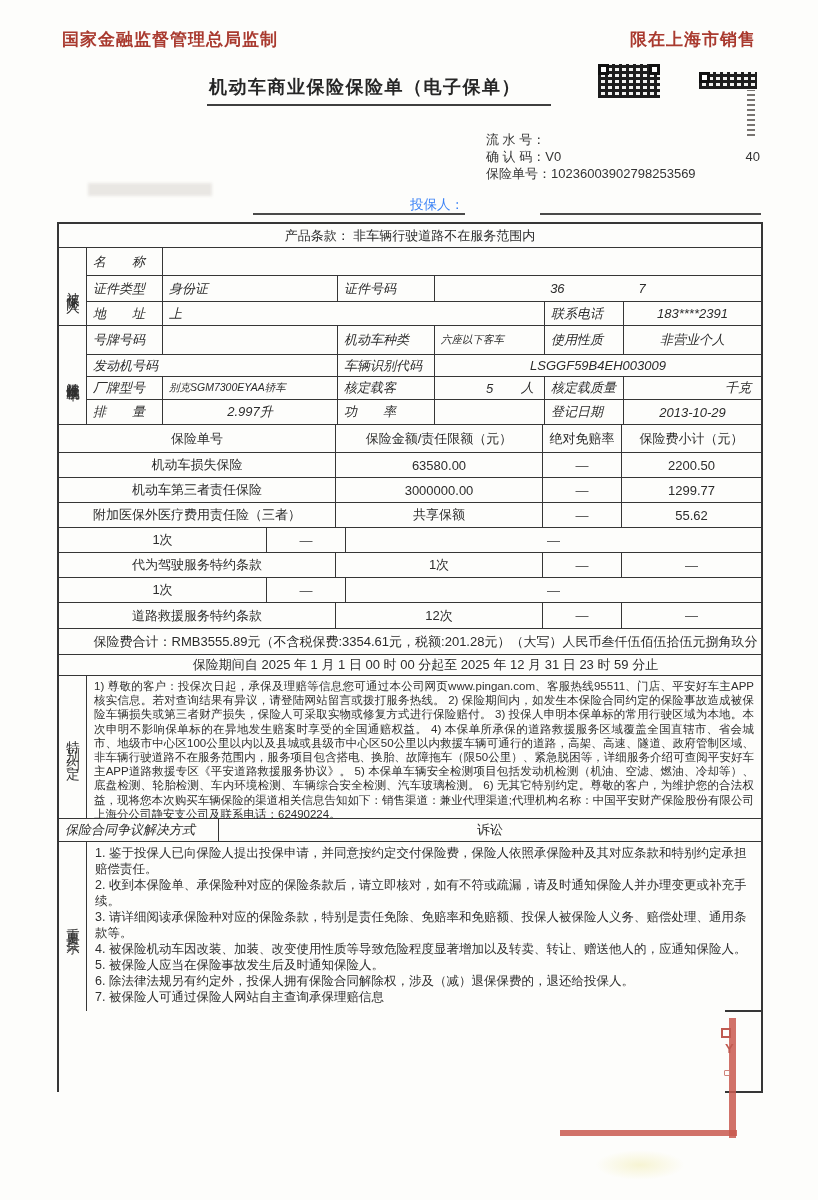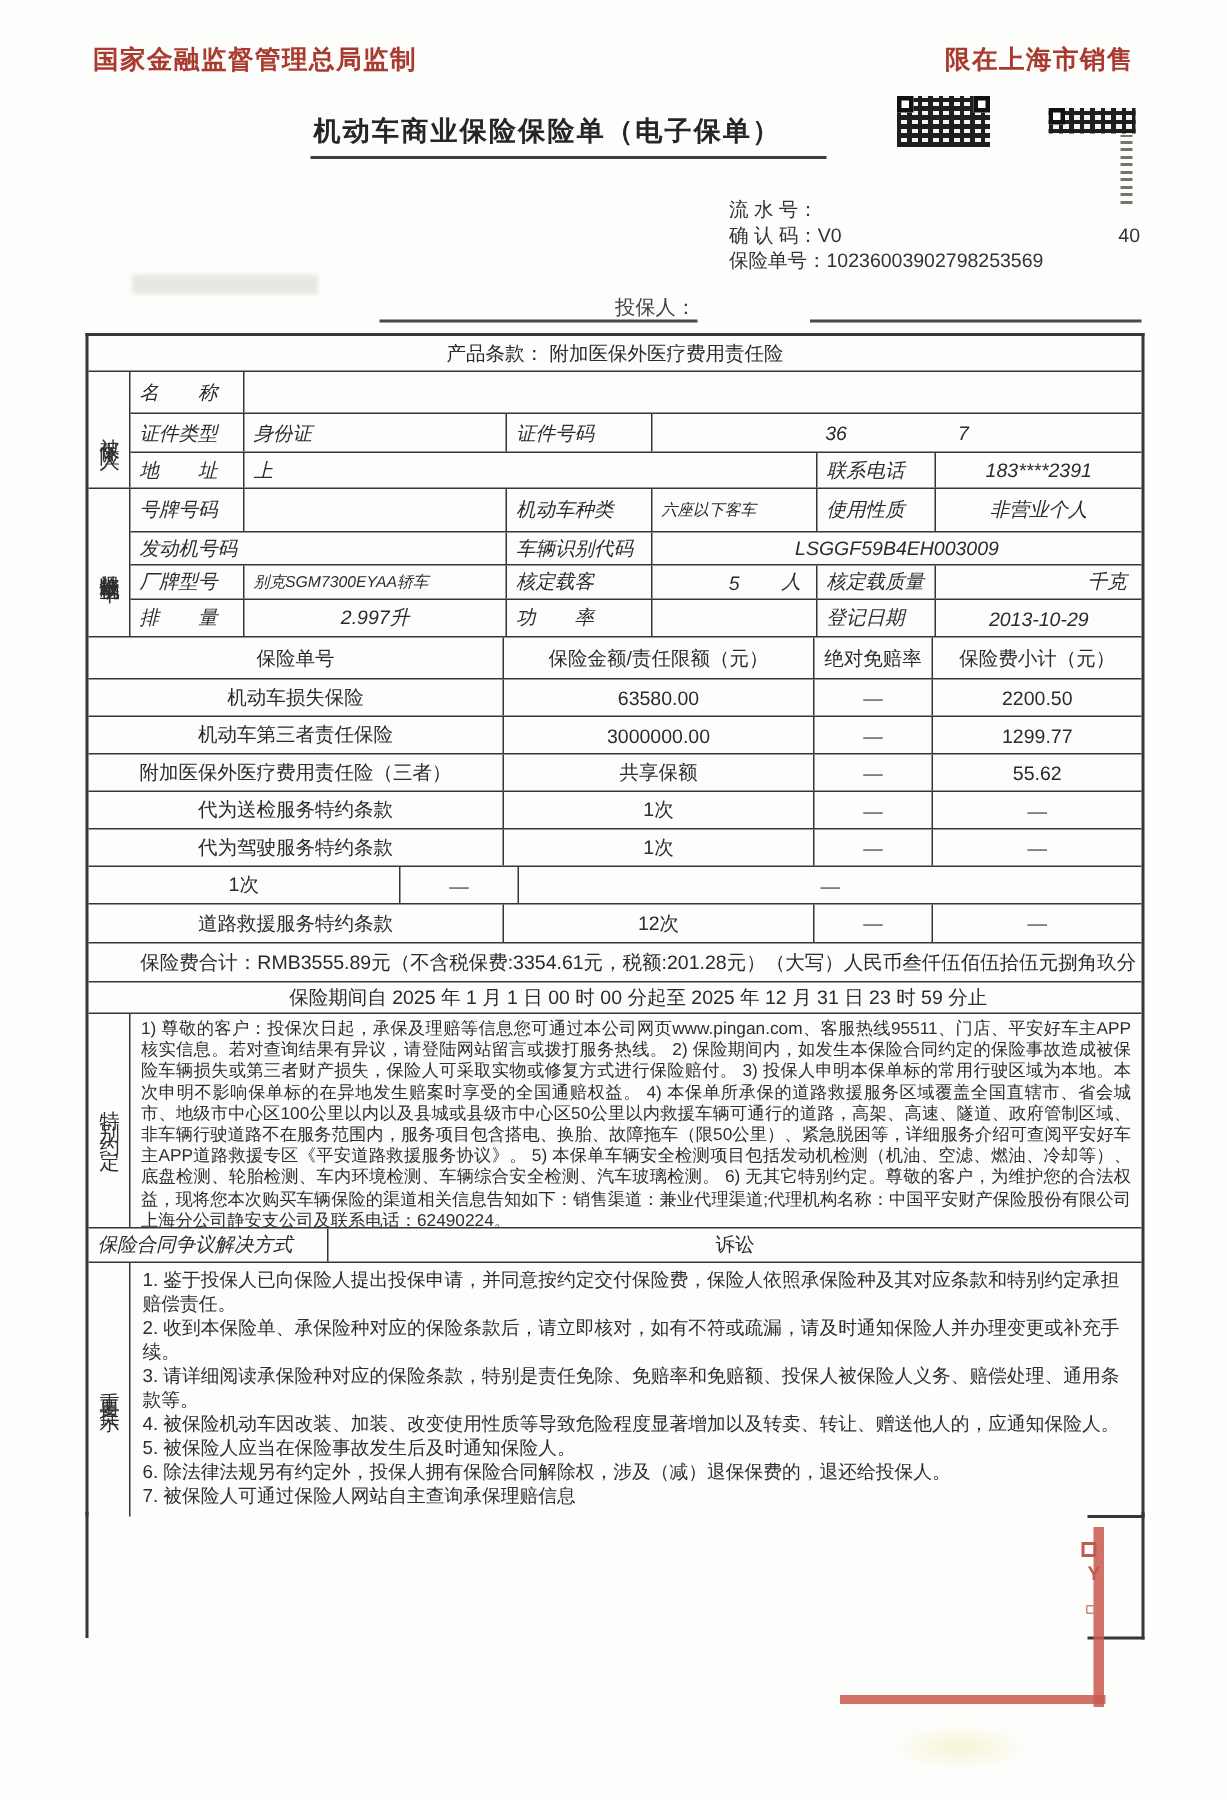--- a/index.html
+++ b/index.html
@@ -18,21 +18,21 @@
   .qr2{left:699px;top:72px;width:58px;height:17px;}
   .qr .f{position:absolute;width:11px;height:11px;border:3px solid #111;background:#fff;box-sizing:border-box;}
   .f-tl{left:0;top:0;} .f-tr{right:0;top:0;}
   .qr-strip{position:absolute;left:747px;top:90px;width:8px;height:46px;
       background:repeating-linear-gradient(0deg,#57524e 0 2px,transparent 2px 5px);opacity:.8;}
   
   .serial{position:absolute;left:486px;top:131px;width:274px;font-size:13px;line-height:17px;color:#333;}
   .serial .row{display:flex;}
   .serial .sp{flex:1;}
   
-  .applicant{position:absolute;left:410px;top:196px;font-size:13.5px;color:#404040;}
+  .applicant{position:absolute;left:410px;top:196px;font-size:13.5px;color:#3b82f6;}
   .uline{position:absolute;height:2px;background:#4a4a4a;}
   .u1{left:253px;top:213px;width:212px;}
   .u2{left:540px;top:213px;width:221px;}
   .ghost{position:absolute;left:88px;top:183px;width:124px;height:13px;background:#e9e7e3;filter:blur(1.5px);}
   
   .doc{position:absolute;left:57px;top:222px;width:706px;box-sizing:border-box;
        border:2px solid #363636;border-bottom:none;font-size:13px;background:transparent;}
   .doc>*+*{border-top:1.5px solid #363636;}
   .r{display:flex;box-sizing:border-box;align-items:stretch;}
   .c{box-sizing:border-box;display:flex;align-items:center;padding:0 6px;overflow:hidden;position:relative;}
@@ -108,21 +108,21 @@
   <div class="ghost"></div>
   <div class="applicant">投保人：</div>
   <div class="uline u1"></div>
   <div class="uline u2"></div>
 
   <div class="doc">
 
     <div class="r" style="height:23px">
       <div class="c fill">
         <span>产品条款：</span>&nbsp;
-        <span>附加医保外医疗费用责任险</span>
+        <span>非车辆行驶道路不在服务范围内</span>
       </div>
     </div>
 
     <div class="band">
       <div class="side ls3">
           <span>被保险人</span>
         </div>
       <div class="rows">
         <div class="r" style="height:27px">
           <div class="c w75">名　　称</div>
@@ -205,21 +205,20 @@
       <div class="c w79 ctr dash">—</div>
       <div class="c fill ctr">1299.77</div>
     </div>
     <div class="r" style="height:25px">
       <div class="c w276 ctr">附加医保外医疗费用责任险（三者）</div>
       <div class="c w207 ctr">共享保额</div>
       <div class="c w79 ctr dash">—</div>
       <div class="c fill ctr">55.62</div>
     </div>
     <div class="r" style="height:25px">
-      <div class="c w276 ctr">代为送检服务特约条款</div>
       <div class="c w207 ctr">1次</div>
       <div class="c w79 ctr dash">—</div>
       <div class="c fill ctr dash">—</div>
     </div>
     <div class="r" style="height:25px">
       <div class="c w276 ctr">代为驾驶服务特约条款</div>
       <div class="c w207 ctr">1次</div>
       <div class="c w79 ctr dash">—</div>
       <div class="c fill ctr dash">—</div>
     </div>

